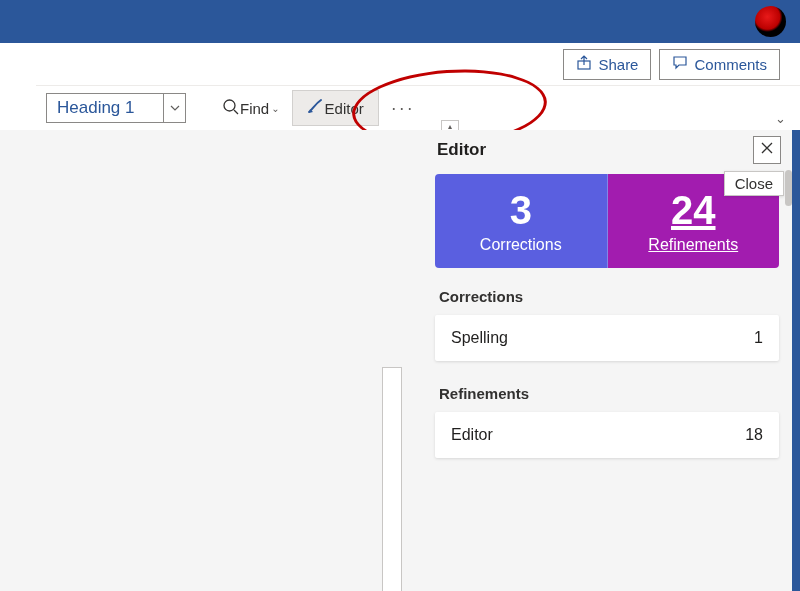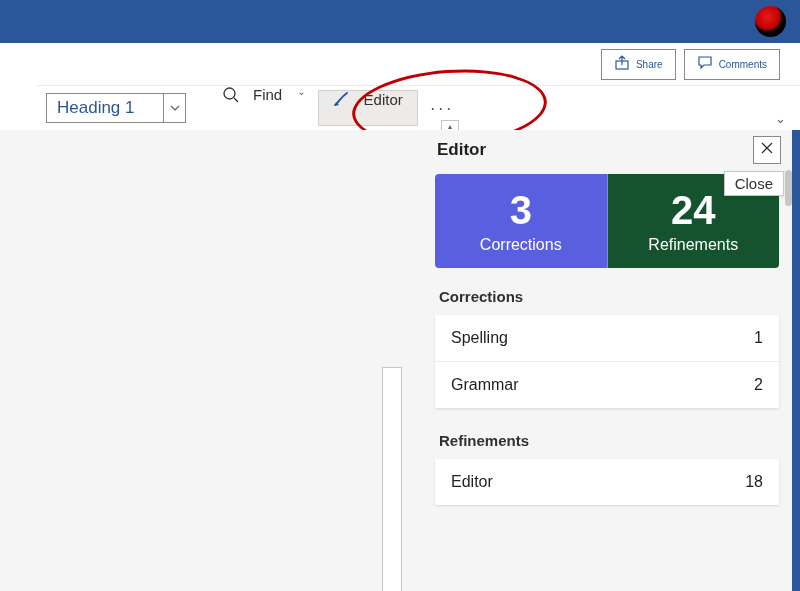--- a/index.html
+++ b/index.html
@@ -36,21 +36,21 @@
       gap: 8px;
     }
     .top-btn {
       display: inline-flex;
       align-items: center;
       gap: 6px;
       border: 1px solid #8a8886;
       background: #fff;
       color: #2b579a;
       padding: 4px 12px;
-      font-size: 10px;
+      font-size: 15px;
       cursor: pointer;
       height: 31px;
     }
     .top-btn svg { width: 16px; height: 16px; }
     .ribbon {
       height: 45px;
       background: #fff;
       border-top: 1px solid #edebe9;
       display: flex;
       align-items: center;
@@ -74,22 +74,22 @@
     .styles-dd .chev {
       border-left: 1px solid #8a8886;
       width: 22px;
       height: 100%;
       display: flex;
       align-items: center;
       justify-content: center;
     }
     .ribbon-btn {
       display: inline-flex;
-      align-items: flex-start;
-      gap: 13px;
+      align-items: center;
+      gap: 0;
       padding: 0 12px;
       height: 45px;
       font-size: 15px;
       color: #323130;
       cursor: pointer;
       background: transparent;
       border: none;
     }
     .ribbon-btn svg { width: 18px; height: 18px; }
     .ribbon-btn.editor {
@@ -209,21 +209,21 @@
       overflow: hidden;
     }
     .score-card {
       flex: 1;
       color: #fff;
       text-align: center;
       padding: 16px 8px 14px;
       cursor: pointer;
     }
     .score-card.c1 { background: #5a5fe0; border-right: 1px solid rgba(255,255,255,.25);}
-    .score-card.c2 { background: #14532d; }
+    .score-card.c2 { background: #a21caf; text-decoration: underline; }
     .score-num {
       font-size: 40px;
       font-weight: 700;
       line-height: 1;
     }
     .score-lbl {
       font-size: 16px;
       margin-top: 6px;
     }
     .section-lbl {
@@ -358,24 +358,20 @@
         <div class="score-lbl">Refinements</div>
       </div>
     </div>
 
     <div class="section-lbl">Corrections</div>
     <div class="card-list">
       <div class="list-row">
         <span>Spelling</span>
         <span class="cnt">1</span>
       </div>
-      <div class="list-row">
-        <span>Grammar</span>
-        <span class="cnt">2</span>
-      </div>
     </div>
 
     <div class="section-lbl">Refinements</div>
     <div class="card-list">
       <div class="list-row">
         <span>Editor</span>
         <span class="cnt">18</span>
       </div>
     </div>
   </div>

